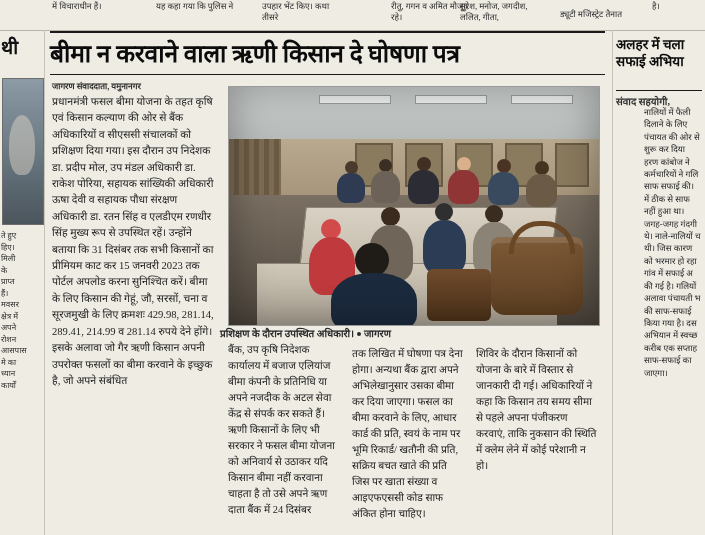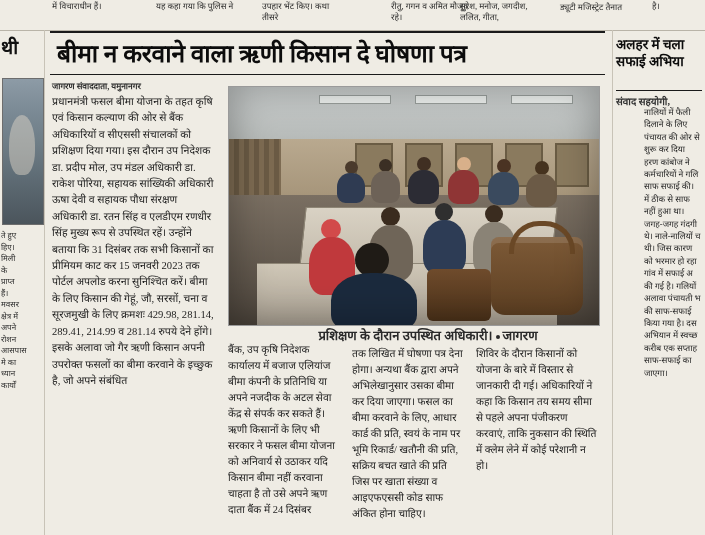--- a/index.html
+++ b/index.html
@@ -13,21 +13,21 @@
 
   
   .topstrip{position:absolute;left:0;top:0;width:705px;height:30px;
     border-bottom:1px solid #b9b4a8;}
   .topstrip .col{position:absolute;font-size:8.5px;line-height:11px;color:#2a2a2a;}
   .tc1{left:52px;top:1px;width:95px;}
   .tc2{left:156px;top:1px;width:90px;}
   .tc3{left:262px;top:1px;width:85px;}
   .tc4{left:360px;top:1px;width:90px;margin-left:31px;}
   .tc5{left:460px;top:1px;width:90px;}
-  .tc6{left:560px;top:2px;width:90px;}
+  .tc6{left:560px;top:9px;width:90px;}
   .tc7{left:652px;top:1px;width:50px;}
 
   
   .leftrail{position:absolute;left:0;top:30px;width:44px;height:505px;
     border-right:1px solid #c8c3b7;overflow:hidden;}
   .rail-big{position:absolute;left:1px;top:4px;font-size:19px;font-weight:bold;color:#111;}
   .rail-photo{position:absolute;left:2px;top:48px;width:40px;height:145px;
     background:
       linear-gradient(180deg,#8d9ba6 0%,#7b8a95 22%,#6e7d86 45%,#5d6a73 70%,#4b555c 100%);
     border:1px solid #6d6d6d;}
@@ -35,21 +35,20 @@
     border-radius:50% 50% 40% 40%;background:rgba(230,220,205,.45);}
   .rail-text{position:absolute;left:1px;top:200px;width:42px;
     font-size:8px;line-height:11.5px;color:#2b2b2b;}
 
   
   .headline{position:absolute;left:50px;top:36px;width:555px;height:34px;}
   .headline .hl{
     font-family:"Liberation Serif", serif;
     font-weight:bold;font-size:24.5px;letter-spacing:-.2px;color:#0c0c0c;
     white-space:nowrap;
-    margin-left:7px;
   }
   .rule-top{position:absolute;left:50px;top:31px;width:555px;height:2px;background:#1a1a1a;}
   .rule-bot{position:absolute;left:50px;top:74px;width:555px;height:1px;background:#1a1a1a;}
 
   
   .rightcol{position:absolute;left:612px;top:30px;width:93px;height:505px;
     border-left:1px solid #c8c3b7;overflow:hidden;}
   .rc-head{position:absolute;left:3px;top:6px;width:88px;
     font-weight:bold;font-size:13.5px;line-height:17px;color:#0c0c0c;}
   .rc-rule{position:absolute;left:3px;top:60px;width:86px;height:1px;background:#1a1a1a;}
@@ -57,22 +56,22 @@
   .rc-body{position:absolute;left:3px;top:76px;width:88px;
     font-size:8.6px;line-height:12.4px;color:#232323;}
 
   
   .byline{position:absolute;left:52px;top:80px;font-size:8.4px;font-weight:bold;color:#2d2d2d;}
   .col1{position:absolute;left:52px;top:94px;width:162px;
     font-size:10.6px;line-height:16.4px;color:#1d1d1d;}
 
   .photo{position:absolute;left:228px;top:86px;width:370px;height:238px;
     border:1px solid #9a9a9a;overflow:hidden;background:#6d6e6a;}
-  .caption{position:absolute;left:243px;top:326px;width:370px;
-    font-size:13px;font-weight:bold;color:#2a2a2a;text-align:center;}
+  .caption{position:absolute;left:220px;top:326px;width:370px;
+    font-size:10px;font-weight:bold;color:#2a2a2a;}
   .cap-dot{display:inline-block;width:4px;height:4px;border-radius:50%;
     background:#2a2a2a;margin:0 3px 1px 3px;}
 
   .col2{position:absolute;left:228px;top:342px;width:113px;
     font-size:10.4px;line-height:16px;color:#1d1d1d;}
   .col3{position:absolute;left:352px;top:346px;width:113px;
     font-size:10.4px;line-height:16px;color:#1d1d1d;}
   .col4{position:absolute;left:476px;top:346px;width:122px;
     font-size:10.4px;line-height:16px;color:#1d1d1d;}
 

